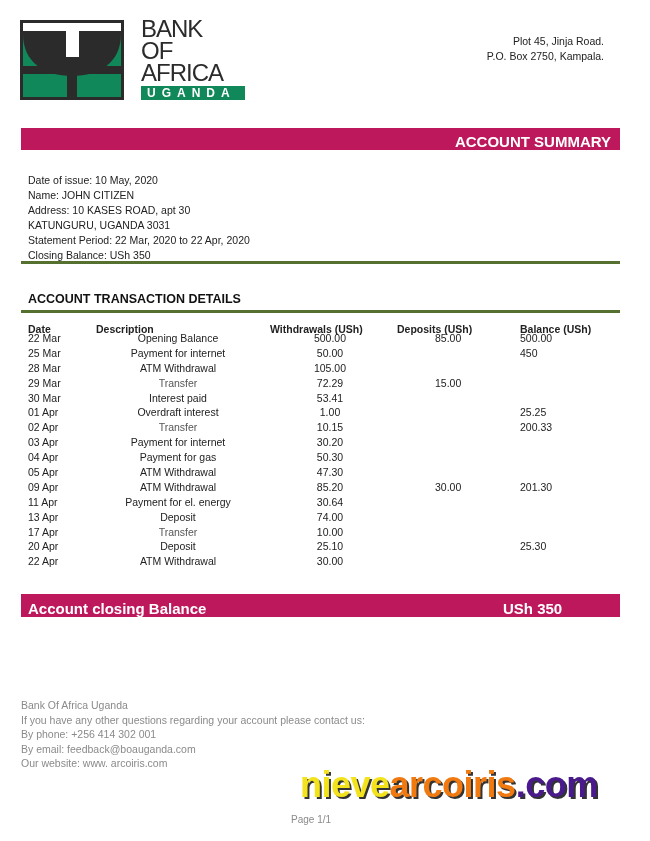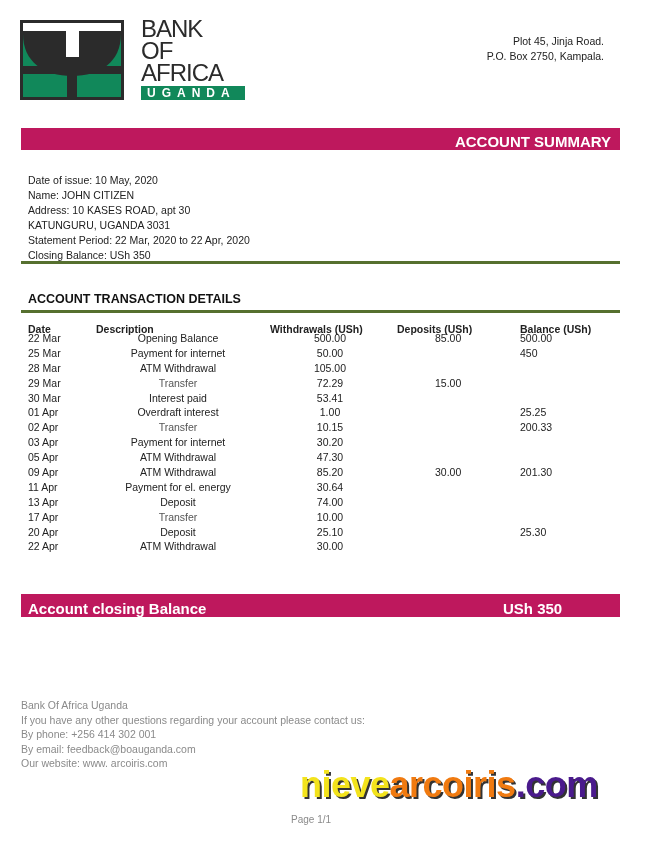--- a/index.html
+++ b/index.html
@@ -171,20 +171,27 @@
         <span class="c-bal">200.33</span>
       </div>
       <div class="trow">
         <span class="c-date">03 Apr</span>
         <span class="c-desc">Payment for internet</span>
         <span class="c-wd">30.20</span>
         <span class="c-dep"></span>
         <span class="c-bal"></span>
       </div>
       <div class="trow">
+        <span class="c-date">04 Apr</span>
+        <span class="c-desc">Payment for gas</span>
+        <span class="c-wd">50.30</span>
+        <span class="c-dep"></span>
+        <span class="c-bal"></span>
+      </div>
+      <div class="trow">
         <span class="c-date">05 Apr</span>
         <span class="c-desc">ATM Withdrawal</span>
         <span class="c-wd">47.30</span>
         <span class="c-dep"></span>
         <span class="c-bal"></span>
       </div>
       <div class="trow">
         <span class="c-date">09 Apr</span>
         <span class="c-desc">ATM Withdrawal</span>
         <span class="c-wd">85.20</span>

